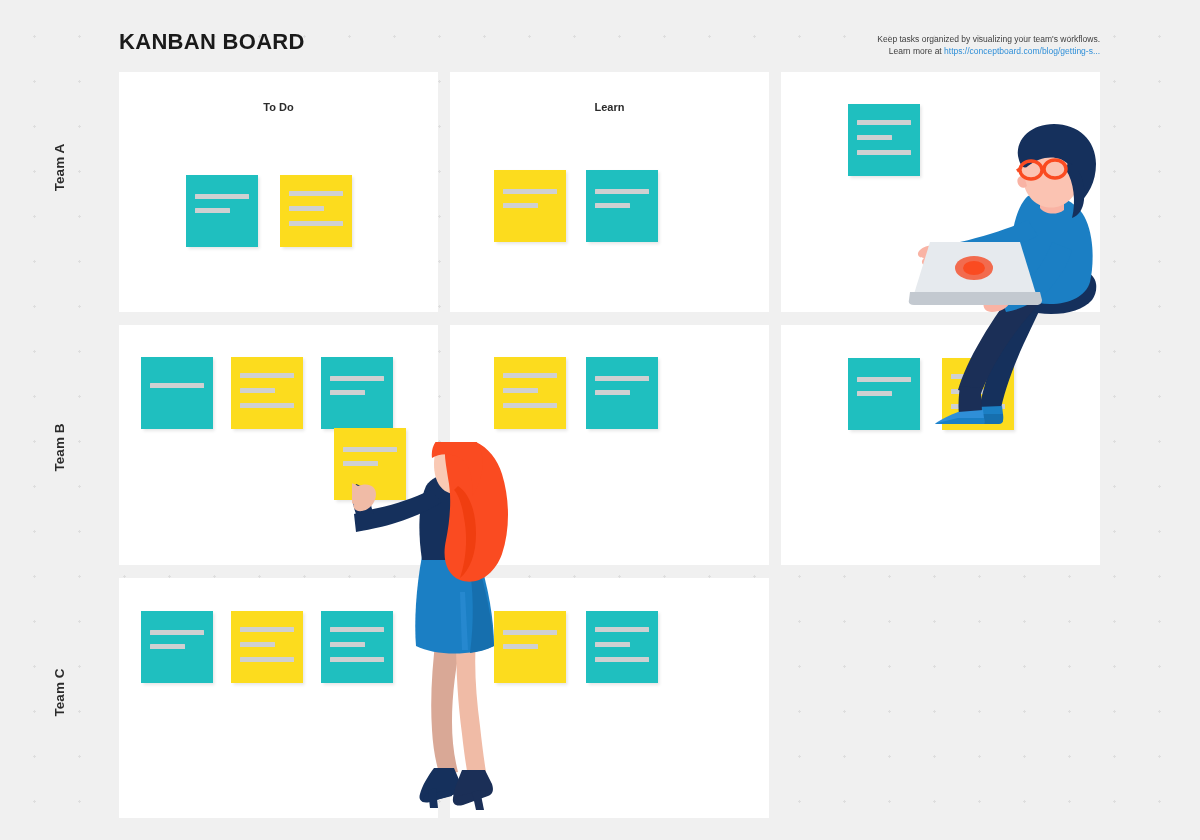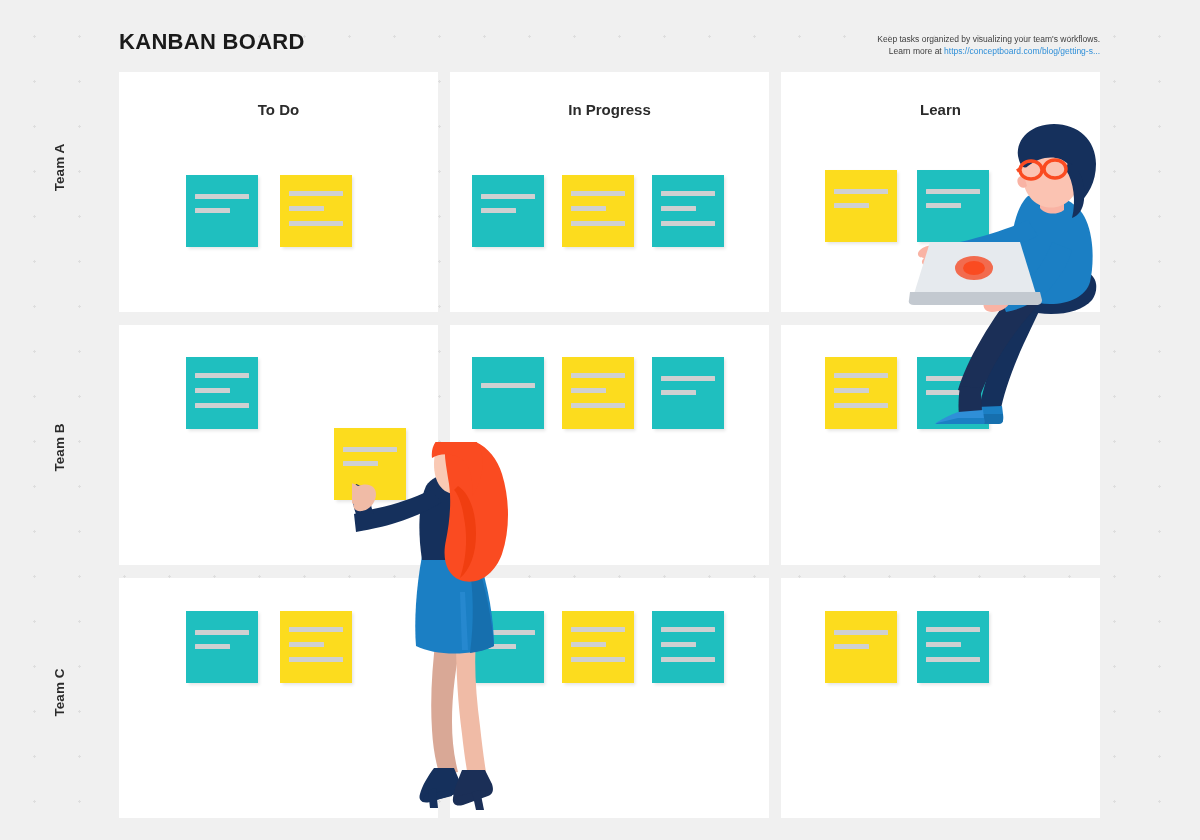--- a/index.html
+++ b/index.html
@@ -69,21 +69,21 @@
     background: #ffffff;
     position: relative;
   }
 
   .column-header {
     position: absolute;
     top: 29px;
     left: 0;
     width: 100%;
     text-align: center;
-    font-size: 15px;
+    font-size: 11px;
     font-weight: bold;
     color: #2b2b2b;
   }
 
   
   .row-label {
     position: absolute;
     left: 0;
     width: 119px;
     text-align: center;
@@ -182,41 +182,20 @@
 
   <div class="board-card">
     <div class="column-header">To Do</div>
     <div class="notes-row" style="left:67px; top:103px;">
         <div class="sticky teal n2">
           <div class="line long l1"></div>
           <div class="line short l2"></div>
         </div>
         <div style="width: 22px; flex: 0 0 auto;"></div>
         <div class="sticky yellow n3">
-          <div class="line long l1"></div>
-          <div class="line short l2"></div>
-          <div class="line long l3"></div>
-        </div>
-      </div>
-  </div>
-  <div class="board-card">
-    <div class="column-header">In Progress</div>
-    <div class="notes-row" style="left:22px; top:103px;">
-        <div class="sticky teal n2">
-          <div class="line long l1"></div>
-          <div class="line short l2"></div>
-        </div>
-        <div style="width: 18px; flex: 0 0 auto;"></div>
-        <div class="sticky yellow n3">
-          <div class="line long l1"></div>
-          <div class="line short l2"></div>
-          <div class="line long l3"></div>
-        </div>
-        <div style="width: 18px; flex: 0 0 auto;"></div>
-        <div class="sticky teal n3">
           <div class="line long l1"></div>
           <div class="line short l2"></div>
           <div class="line long l3"></div>
         </div>
       </div>
   </div>
   <div class="board-card">
     <div class="column-header">Learn</div>
     <div class="notes-row" style="left:44px; top:98px;">
         <div class="sticky yellow n2">

